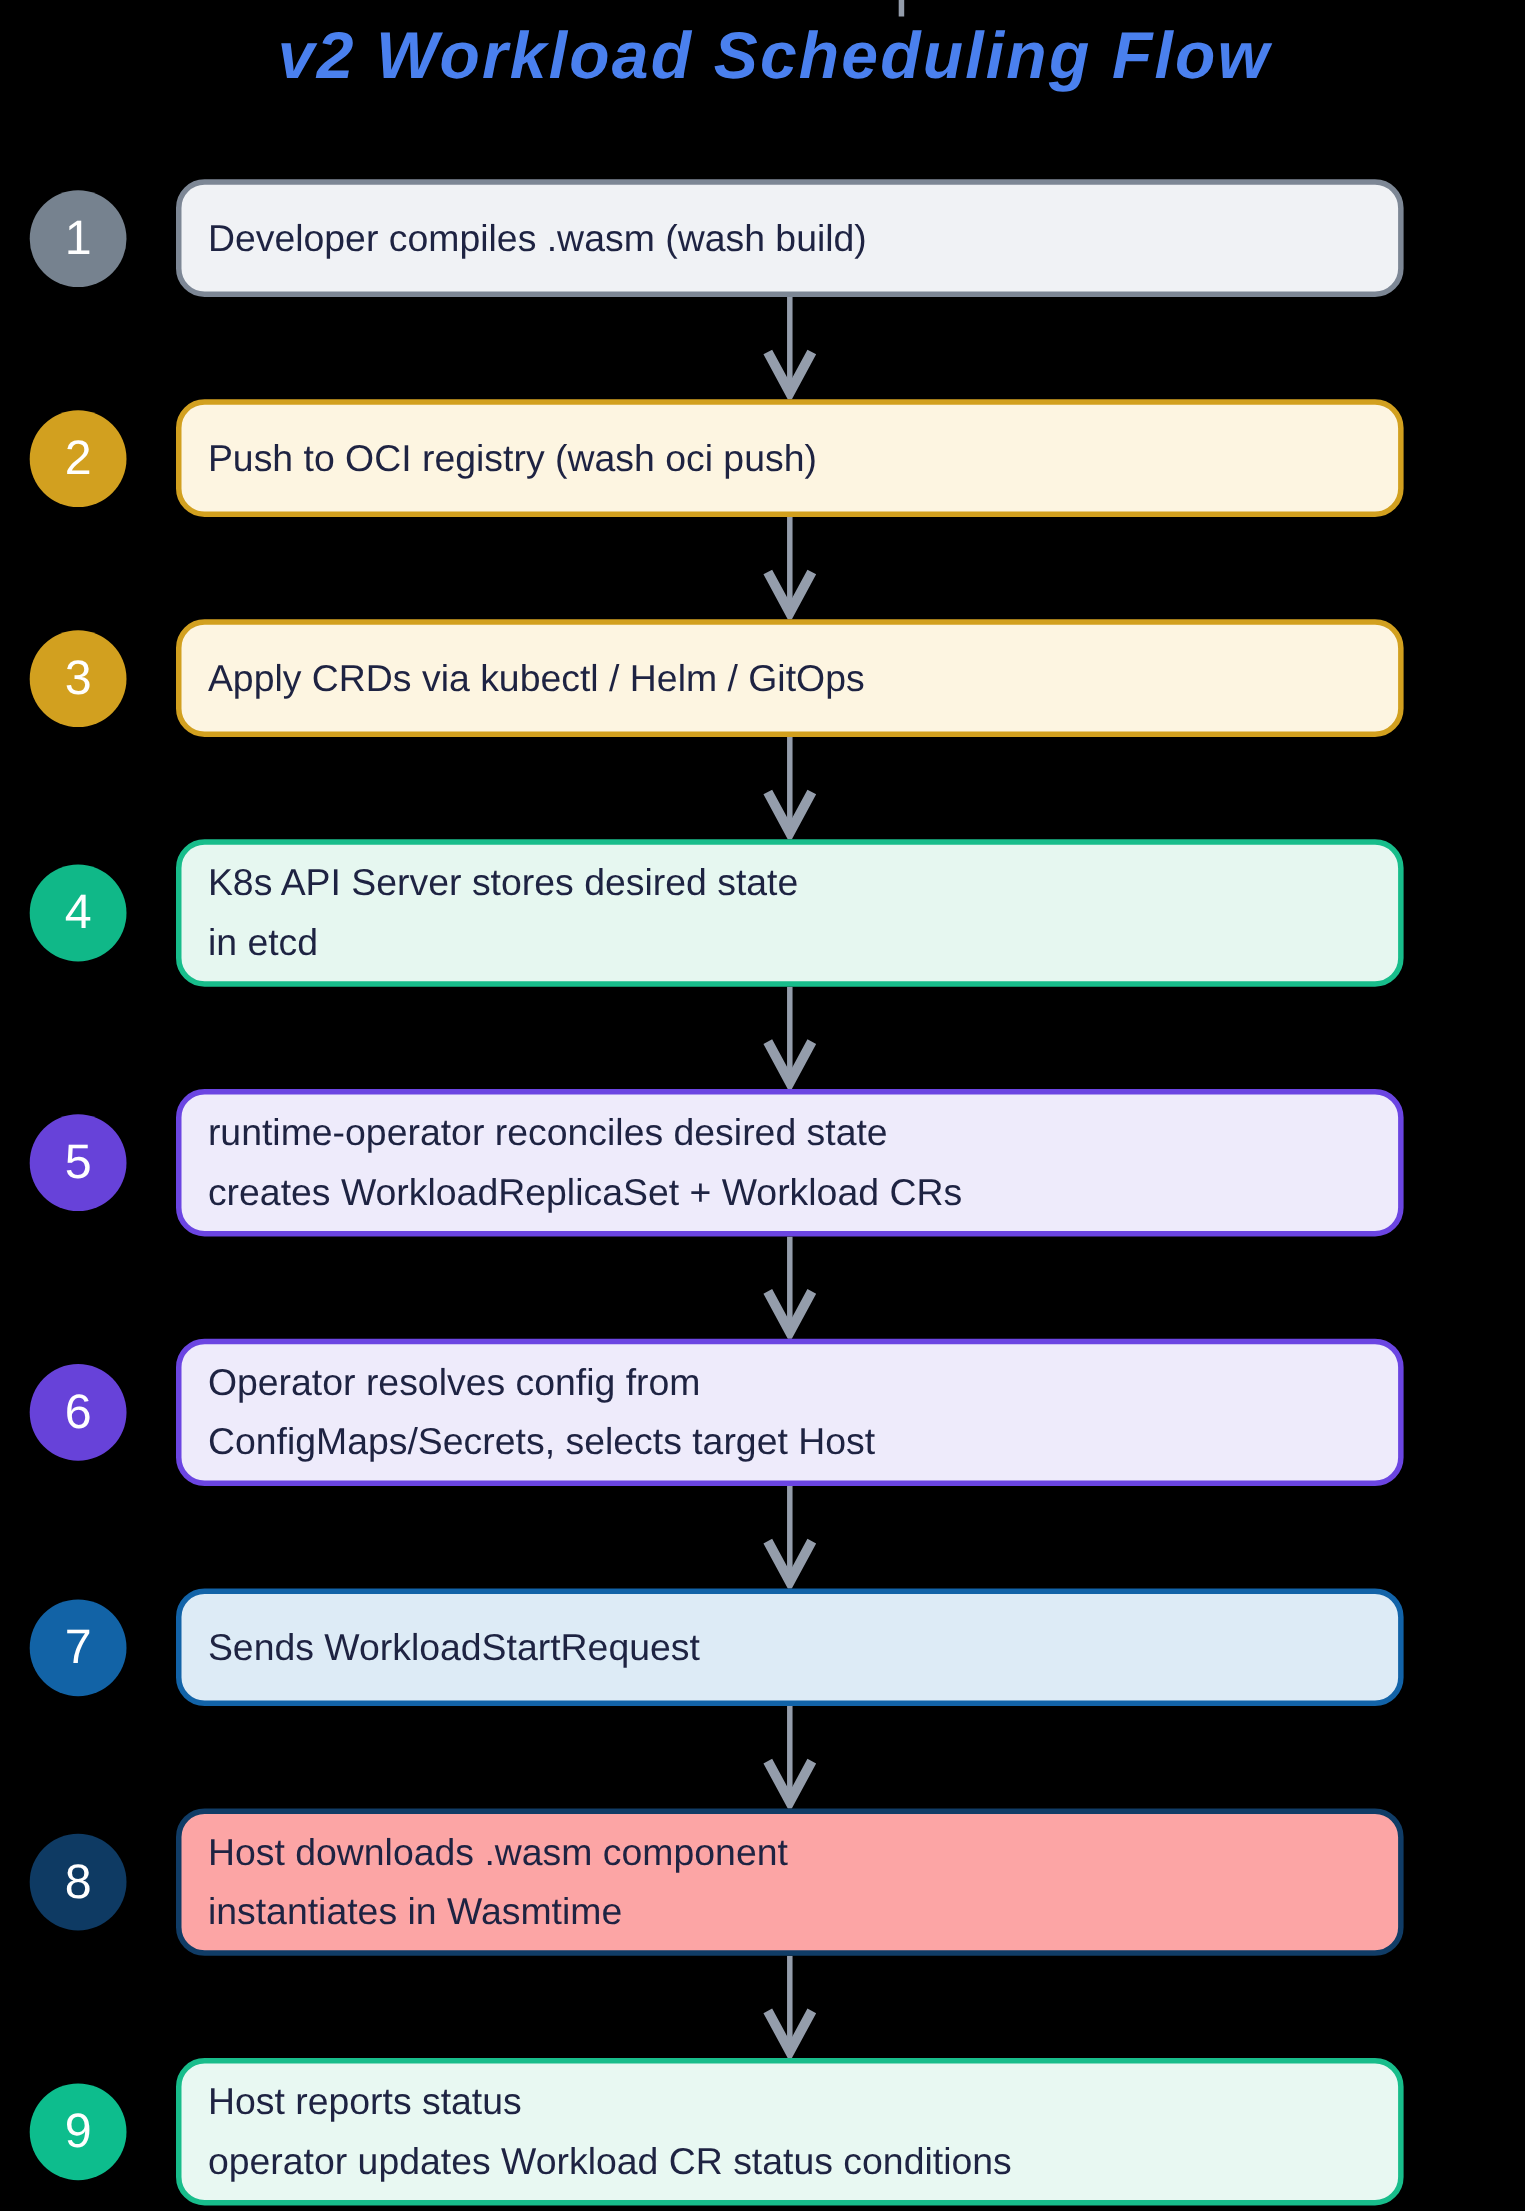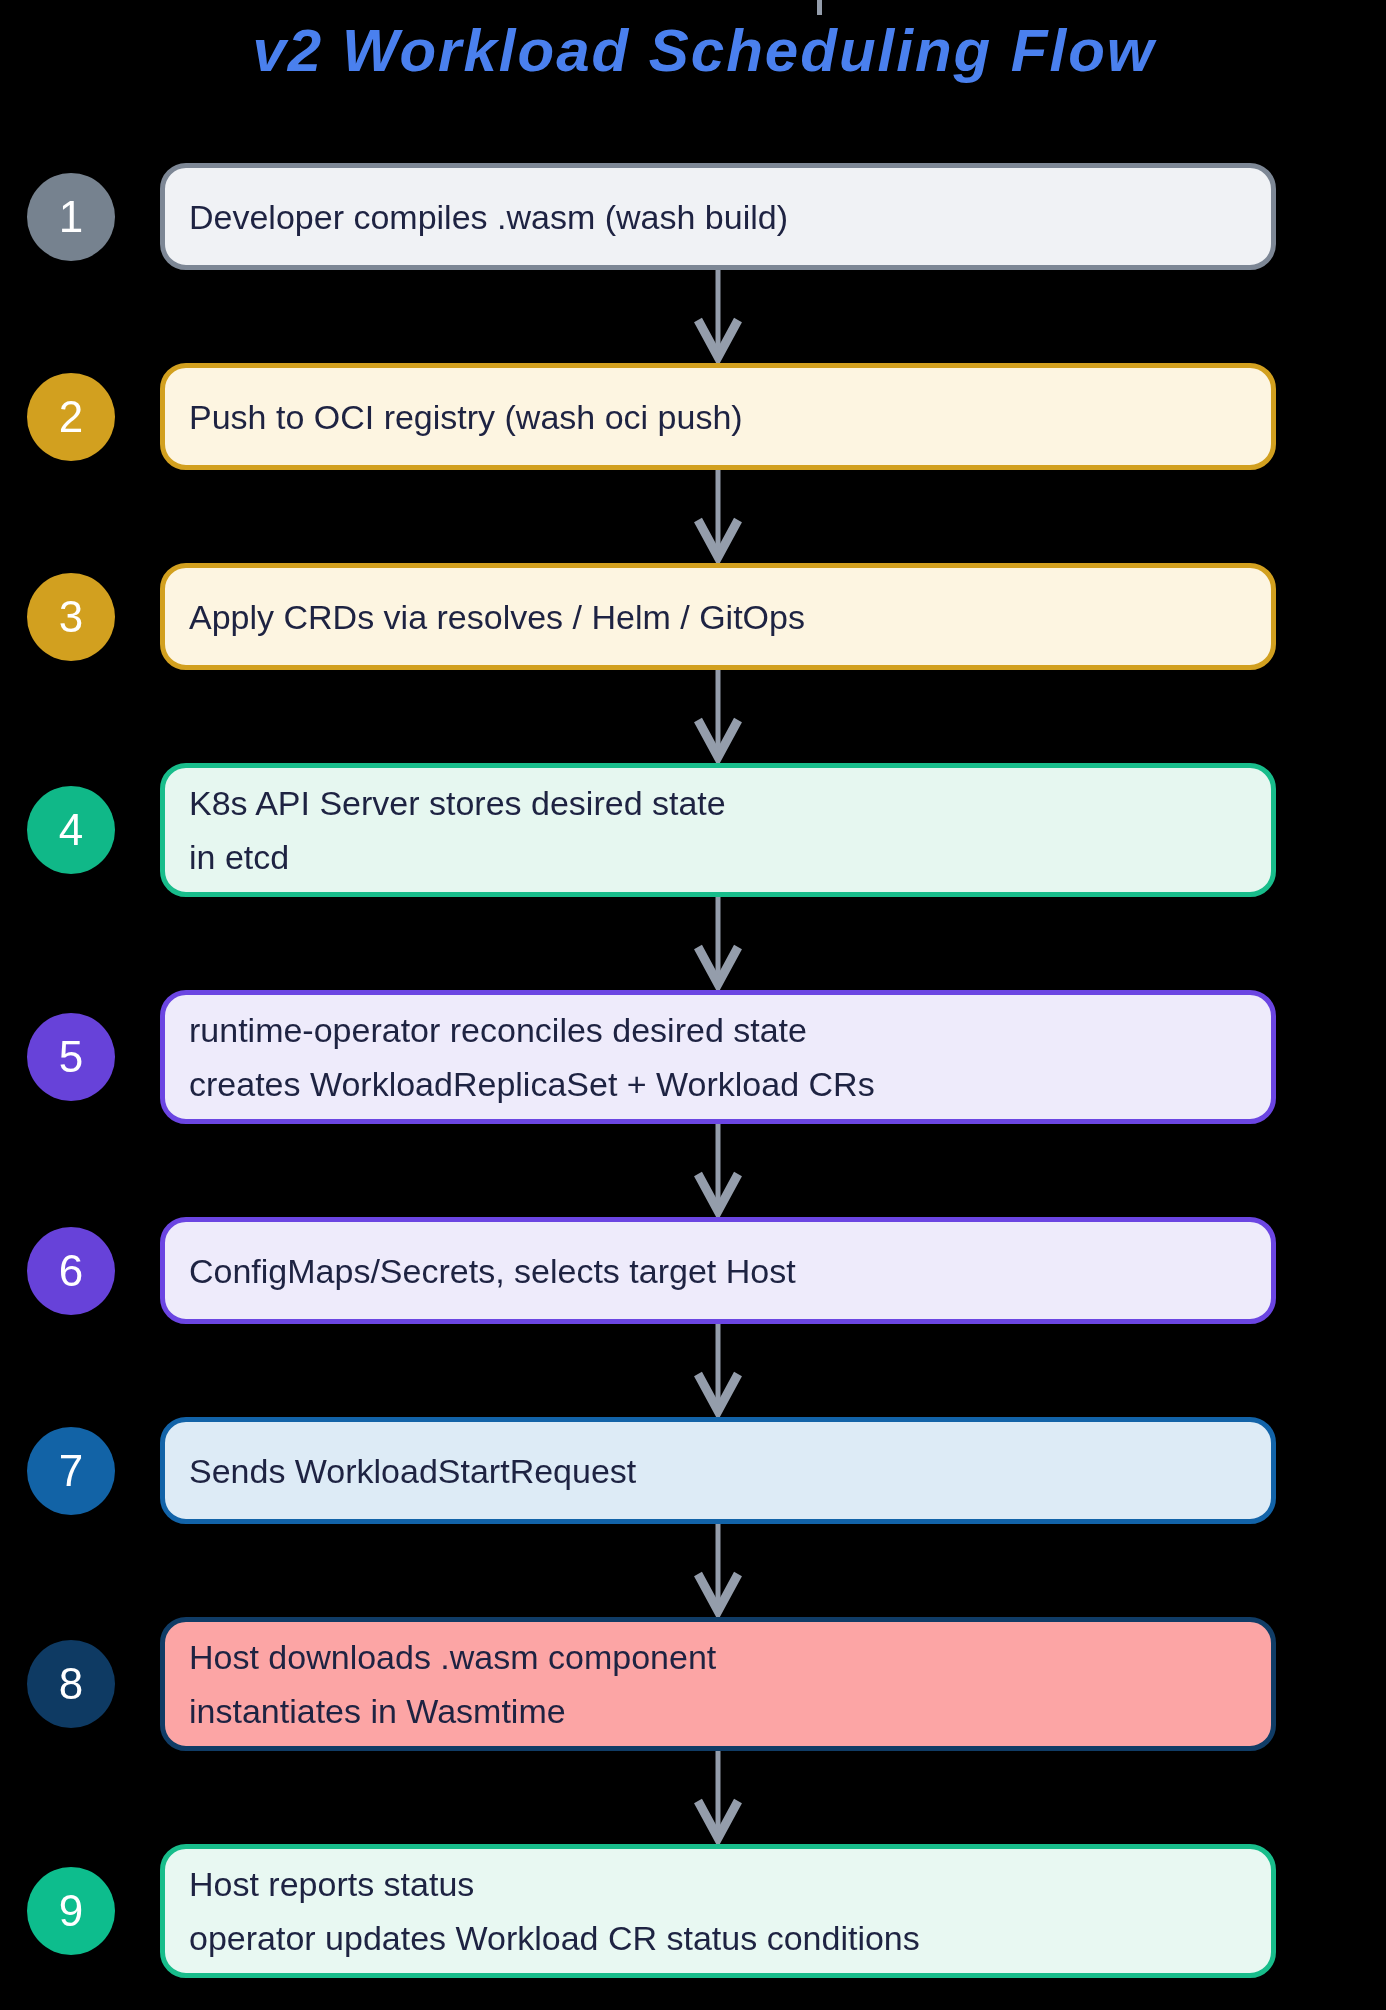--- a/index.html
+++ b/index.html
@@ -113,21 +113,21 @@
           </svg>
         </div>
       </div>
 
       <div class="step-unit">
         <div class="step-row">
           <div class="step-circle" style="background-color: rgb(210, 160, 31);">
             <span>3</span>
           </div>
           <div class="step-box" style="border-color: rgb(210, 160, 31); background-color: rgb(253, 245, 225); color: rgb(30, 35, 66);">
-            <div class="box-line">Apply CRDs via resolves / Helm / GitOps</div>
+            <div class="box-line">Apply CRDs via kubectl / Helm / GitOps</div>
             <div class="box-line"></div>
           </div>
         </div>
         <div class="arrow-wrap" style="color: rgb(148, 157, 171);">
           <svg width="60" height="93" viewBox="0 0 60 93" aria-hidden="true">
             <line x1="30" y1="0" x2="30" y2="86" stroke="currentColor" stroke-width="5"></line>
             <polyline points="10,50 30,87 50,50" fill="none" stroke="currentColor" stroke-width="9"></polyline>
           </svg>
         </div>
       </div>
@@ -167,20 +167,21 @@
           </svg>
         </div>
       </div>
 
       <div class="step-unit">
         <div class="step-row">
           <div class="step-circle" style="background-color: rgb(103, 66, 217);">
             <span>6</span>
           </div>
           <div class="step-box" style="border-color: rgb(107, 69, 226); background-color: rgb(238, 235, 251); color: rgb(30, 35, 66);">
+            <div class="box-line">Operator resolves config from</div>
             <div class="box-line">ConfigMaps/Secrets, selects target Host</div>
           </div>
         </div>
         <div class="arrow-wrap" style="color: rgb(148, 157, 171);">
           <svg width="60" height="93" viewBox="0 0 60 93" aria-hidden="true">
             <line x1="30" y1="0" x2="30" y2="86" stroke="currentColor" stroke-width="5"></line>
             <polyline points="10,50 30,87 50,50" fill="none" stroke="currentColor" stroke-width="9"></polyline>
           </svg>
         </div>
       </div>

